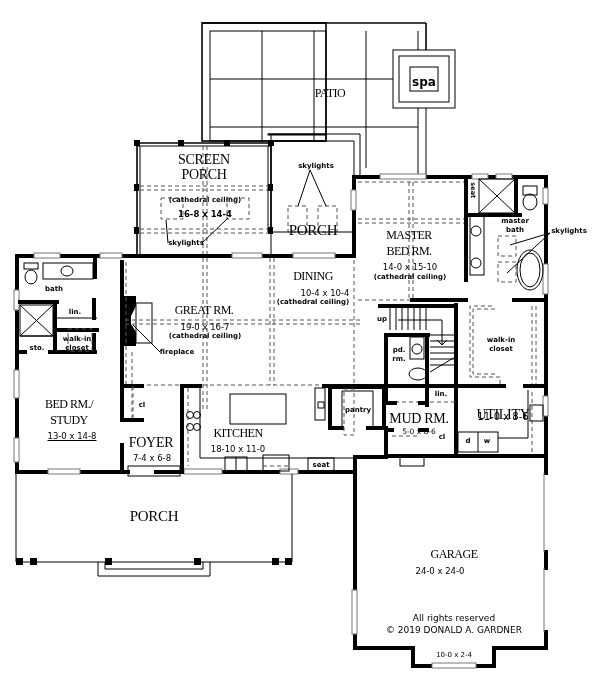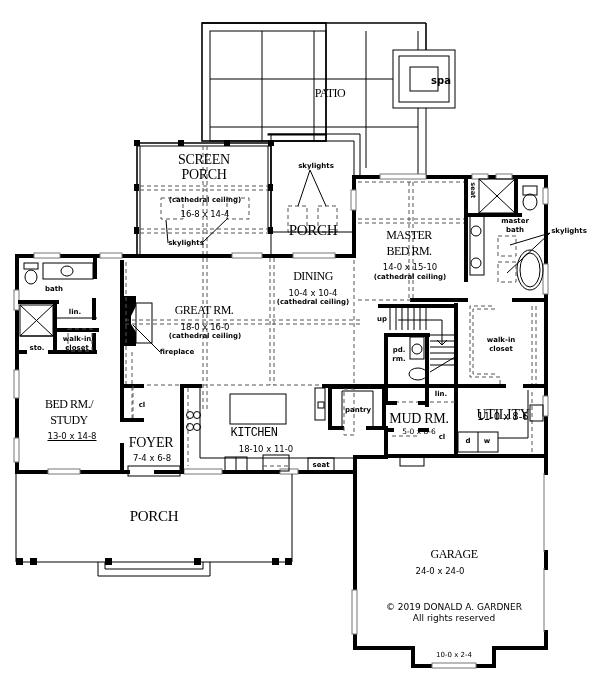--- a/index.html
+++ b/index.html
@@ -307,65 +307,65 @@
       <line x1="546" y1="456" x2="546" y2="473" class="wall"></line>
       <line x1="546" y1="552" x2="546" y2="568" class="wall"></line>
       <line x1="544" y1="473" x2="544" y2="552" class="grey"></line>
       <line x1="544" y1="568" x2="544" y2="632" class="grey"></line>
       <rect x="352" y="590" width="5" height="44" class="win"></rect>
       <rect x="432" y="663" width="44" height="5" class="win"></rect>
     </g>
   </svg>
 
   <div class="room lbl big" style="left:330px;top:87px;">PATIO</div>
-  <div class="room lbl note" style="left:424px;top:76px;font-size:10px;padding-left:34px;">spa</div>
+  <div class="room lbl note" style="left:424px;top:76px;font-size:12px;">spa</div>
 
   <div class="room lbl mdl" style="left:204px;top:153px;">SCREEN</div>
   <div class="room lbl mdl" style="left:204px;top:168px;">PORCH</div>
-  <div class="room lbl dim" style="left:205px;top:184px;font-weight:normal;margin-top:26px;">16-8 x 14-4</div>
+  <div class="room lbl dim" style="left:205px;top:184px;font-weight:bold;margin-top:26px;">16-8 x 14-4</div>
   <div class="room lbl note" style="left:205px;top:197px;">(cathedral ceiling)</div>
   <div class="room lbl note" style="left:186px;top:240px;">skylights</div>
 
   <div class="room lbl note" style="left:316px;top:163px;">skylights</div>
   <div class="room lbl mdl" style="left:313px;top:223px;font-size:15px;">PORCH</div>
 
   <div class="room lbl note" style="left:473px;top:187px;transform:translateX(-50%) rotate(90deg);font-size:6.5px;">seat</div>
   <div class="room lbl big" style="left:409px;top:229px;">MASTER</div>
   <div class="room lbl big" style="left:409px;top:245px;">BED RM.</div>
   <div class="room lbl dim" style="left:410px;top:261px;">14-0 x 15-10</div>
   <div class="room lbl note" style="left:410px;top:274px;">(cathedral ceiling)</div>
   <div class="room lbl note" style="left:515px;top:218px;">master</div>
   <div class="room lbl note" style="left:515px;top:227px;">bath</div>
   <div class="room lbl note" style="left:569px;top:228px;">skylights</div>
 
   <div class="room lbl big" style="left:204px;top:304px;font-family:Liberation Serif, serif;">GREAT RM.</div>
-  <div class="room lbl dim" style="left:205px;top:321px;">18-0 x 16-0</div>
+  <div class="room lbl dim" style="left:205px;top:321px;">19-0 x 16-7</div>
   <div class="room lbl note" style="left:205px;top:333px;">(cathedral ceiling)</div>
   <div class="room lbl note" style="left:177px;top:349px;">fireplace</div>
 
   <div class="room lbl big" style="left:313px;top:270px;">DINING</div>
-  <div class="room lbl dim" style="left:313px;top:287px;text-align:center;">10-4 x 10-4</div>
+  <div class="room lbl dim" style="left:325px;top:287px;text-align:center;">10-4 x 10-4</div>
   <div class="room lbl note" style="left:313px;top:299px;">(cathedral ceiling)</div>
 
   <div class="room lbl note" style="left:54px;top:286px;">bath</div>
   <div class="room lbl note" style="left:75px;top:309px;">lin.</div>
   <div class="room lbl note" style="left:77px;top:336px;">walk-in</div>
   <div class="room lbl note" style="left:77px;top:345px;">closet</div>
   <div class="room lbl note" style="left:37px;top:345px;">sto.</div>
 
   <div class="room lbl big" style="left:69px;top:398px;">BED RM./</div>
   <div class="room lbl big" style="left:69px;top:414px;">STUDY</div>
   <div class="room lbl dim" style="left:72px;top:430px;text-decoration:underline;">13-0 x 14-8</div>
 
   <div class="room lbl note" style="left:142px;top:402px;">cl</div>
   <div class="room lbl mdl" style="left:151px;top:436px;">FOYER</div>
   <div class="room lbl dim" style="left:152px;top:452px;">7-4 x 6-8</div>
 
-  <div class="room lbl big" style="left:254px;top:427px;font-family:Liberation Mono, monospace;">KITCHEN</div>
-  <div class="room lbl dim" style="left:238px;top:443px;margin-left:28px;">18-10 x 11-0</div>
+  <div class="room lbl big" style="left:238px;top:427px;">KITCHEN</div>
+  <div class="room lbl dim" style="left:238px;top:443px;">18-10 x 11-0</div>
   <div class="room lbl note" style="left:321px;top:462px;">seat</div>
 
   <div class="room lbl note" style="left:358px;top:407px;">pantry</div>
   <div class="room lbl note" style="left:382px;top:316px;">up</div>
   <div class="room lbl note" style="left:399px;top:347px;">pd.</div>
   <div class="room lbl note" style="left:399px;top:356px;">rm.</div>
   <div class="room lbl note" style="left:501px;top:337px;">walk-in</div>
   <div class="room lbl note" style="left:501px;top:346px;">closet</div>
 
   <div class="room lbl note" style="left:441px;top:391px;">lin.</div>
@@ -375,16 +375,16 @@
 
   <div class="room lbl mdl" style="left:503px;top:408px;">UTILITY</div>
   <div class="room lbl dim" style="left:503px;top:410px;font-size:10px;">11-0 x 8-6</div>
   <div class="room lbl note" style="left:468px;top:438px;">d</div>
   <div class="room lbl note" style="left:487px;top:438px;">w</div>
 
   <div class="room lbl mdl" style="left:154px;top:509px;font-size:15px;">PORCH</div>
 
   <div class="room lbl big" style="left:454px;top:548px;">GARAGE</div>
   <div class="room lbl dim" style="left:440px;top:565px;">24-0 x 24-0</div>
-  <div class="room lbl copy" style="left:454px;top:603px;text-align:center;">© 2019 DONALD A. GARDNER</div>
+  <div class="room lbl copy" style="left:454px;top:626px;text-align:center;">© 2019 DONALD A. GARDNER</div>
   <div class="room lbl copy" style="left:454px;top:614px;">All rights reserved</div>
   <div class="room lbl dim" style="left:454px;top:650px;font-size:7px;">10-0 x 2-4</div>
 </div>
 
 </body></html>

